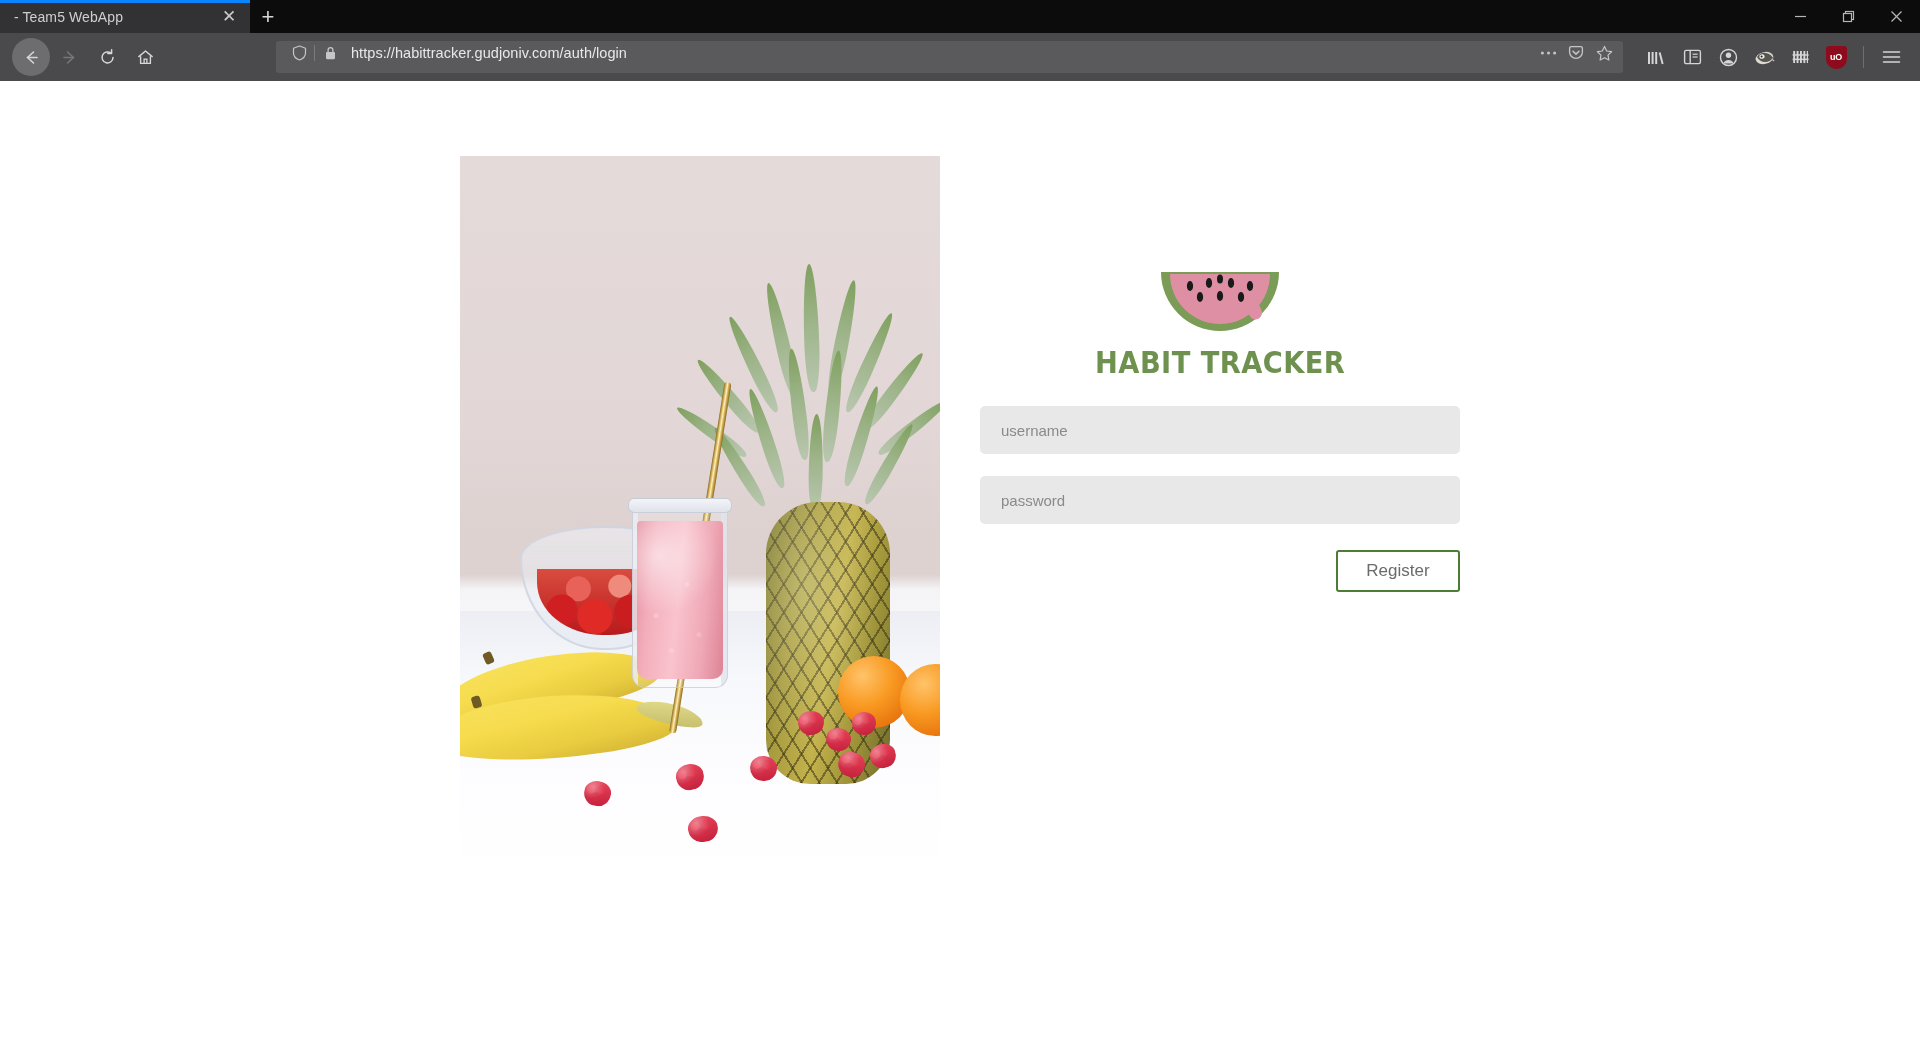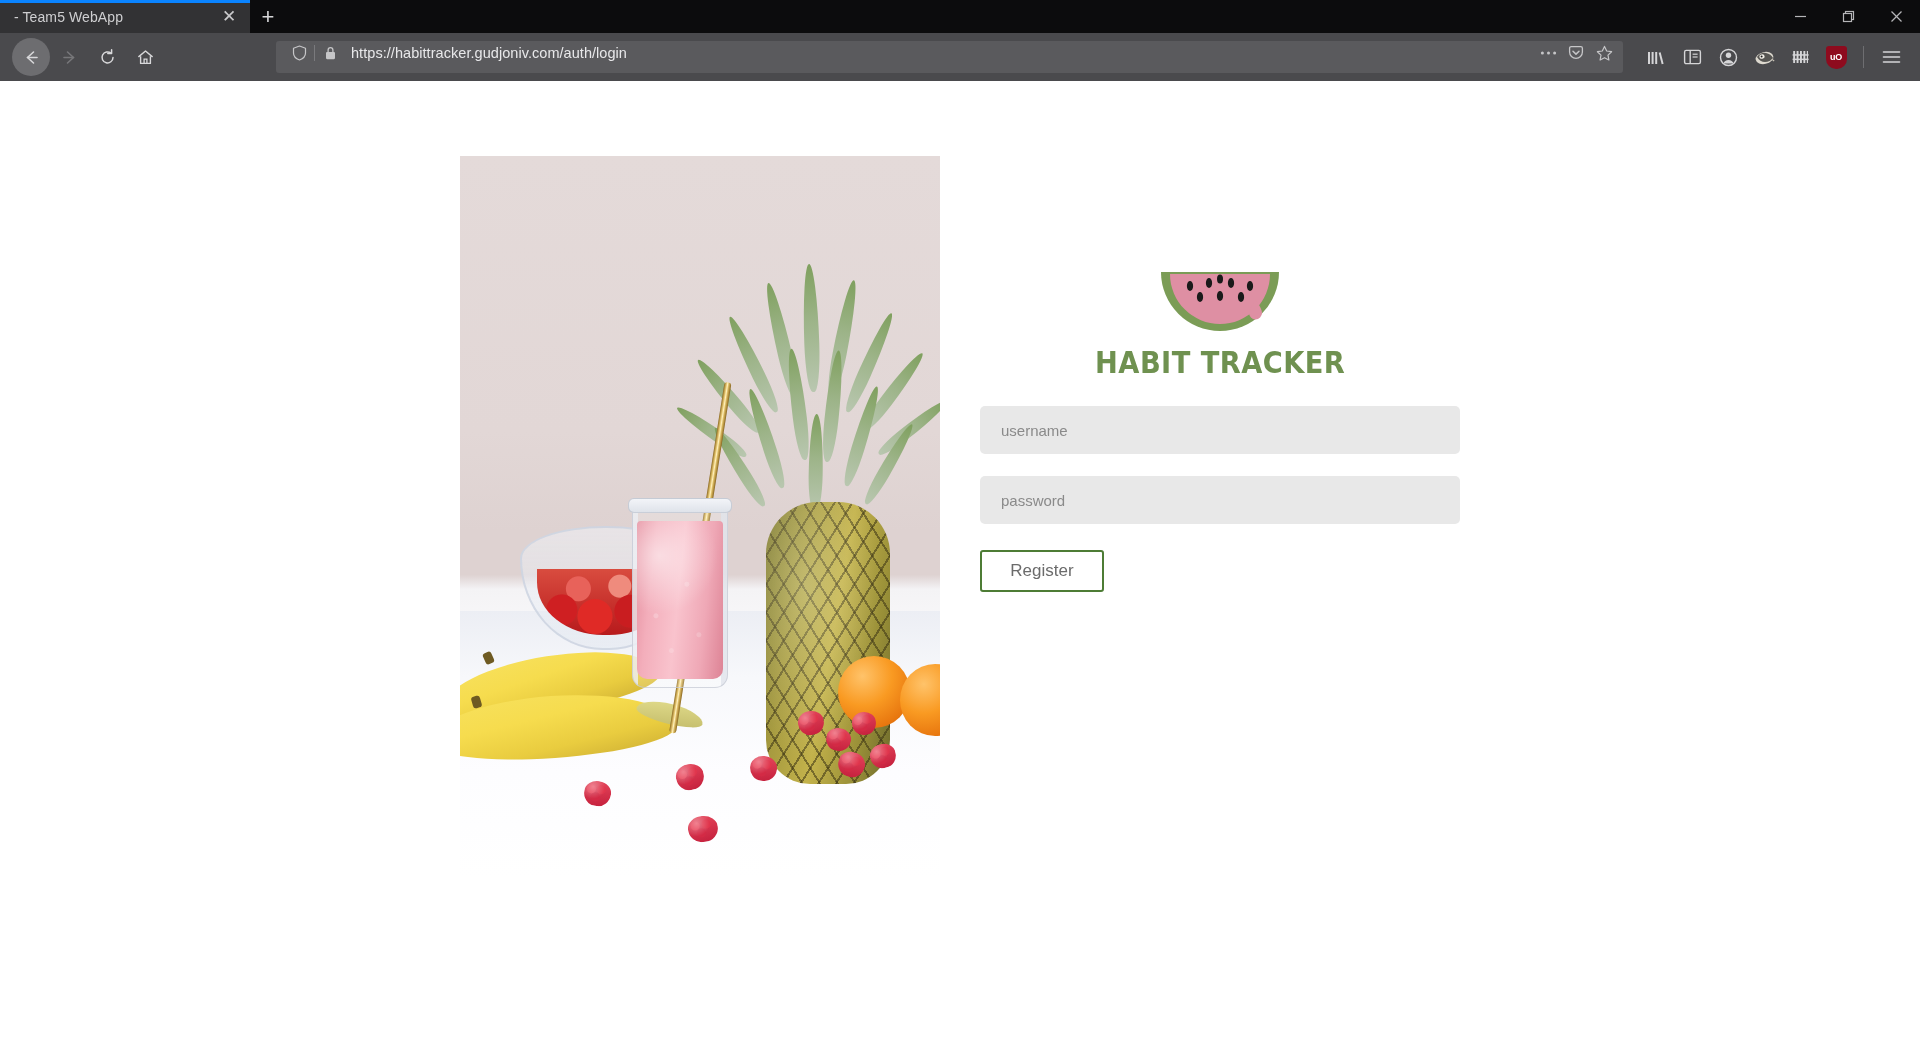--- a/index.html
+++ b/index.html
@@ -329,21 +329,21 @@
     width: 100%; height: 41px;
     margin-top: 28px;
     background: #fca5b4;
     border: none; border-radius: 5px;
     color: #ffffff;
     font-size: 16px; font-weight: bold;
     font-family: "Liberation Serif", serif;
     cursor: pointer;
     display: block;
   }
-  .register-row { width: 100%; display: flex; justify-content: flex-start; margin-top: 26px; }
+  .register-row { width: 100%; display: flex; justify-content: flex-end; margin-top: 26px; }
   .btn-register {
     min-width: 124px; height: 42px;
     background: #ffffff;
     border: 2px solid #4d7c35;
     border-radius: 3px;
     color: #6b6b6b;
     font-size: 17px;
     font-family: "Liberation Sans", sans-serif;
     cursor: pointer;
     padding: 0 18px;

